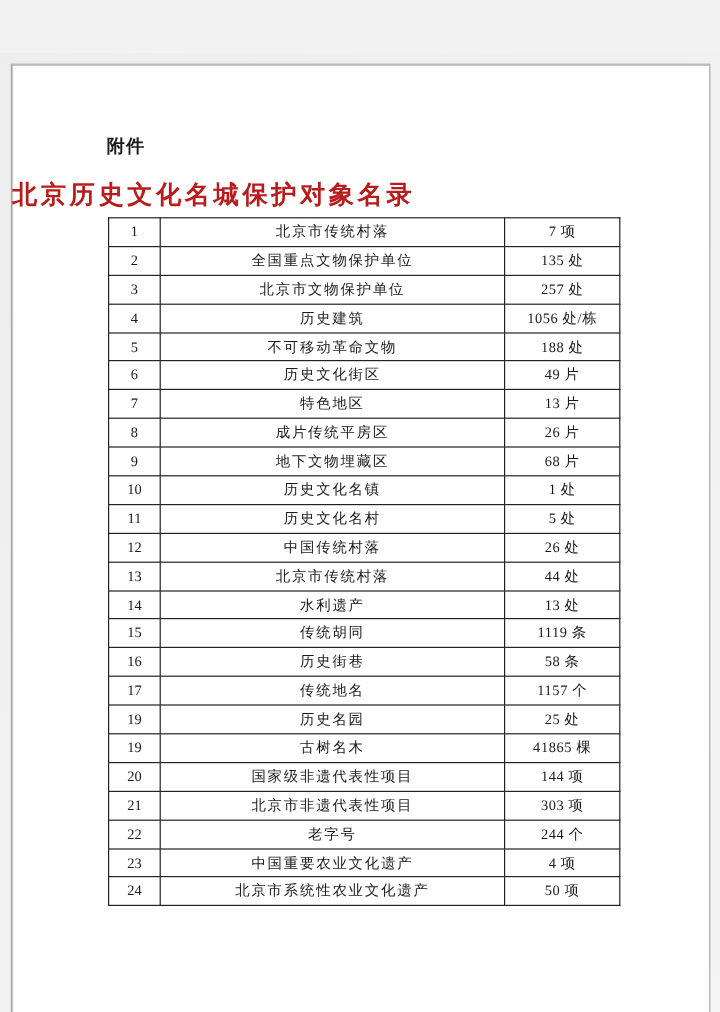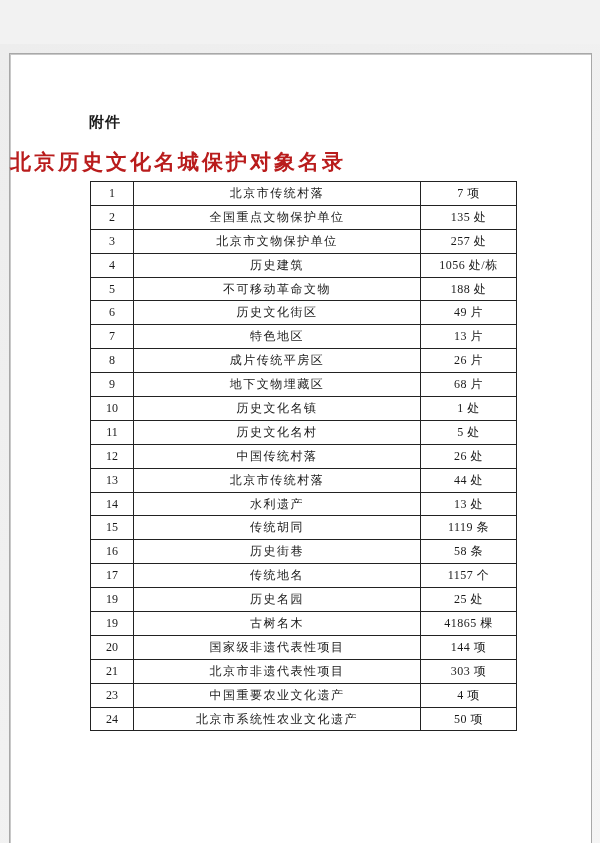--- a/index.html
+++ b/index.html
@@ -202,20 +202,25 @@
             <td data-name="row-number-cell">20</td>
             <td data-name="item-name-cell">国家级非遗代表性项目</td>
             <td data-name="item-count-cell">144 项</td>
           </tr>
           <tr data-name="table-row">
             <td data-name="row-number-cell">21</td>
             <td data-name="item-name-cell">北京市非遗代表性项目</td>
             <td data-name="item-count-cell">303 项</td>
           </tr>
           <tr data-name="table-row">
+            <td data-name="row-number-cell">22</td>
+            <td data-name="item-name-cell">老字号</td>
+            <td data-name="item-count-cell">244 个</td>
+          </tr>
+          <tr data-name="table-row">
             <td data-name="row-number-cell">23</td>
             <td data-name="item-name-cell">中国重要农业文化遗产</td>
             <td data-name="item-count-cell">4 项</td>
           </tr>
           <tr data-name="table-row">
             <td data-name="row-number-cell">24</td>
             <td data-name="item-name-cell">北京市系统性农业文化遗产</td>
             <td data-name="item-count-cell">50 项</td>
           </tr>
         </tbody>

